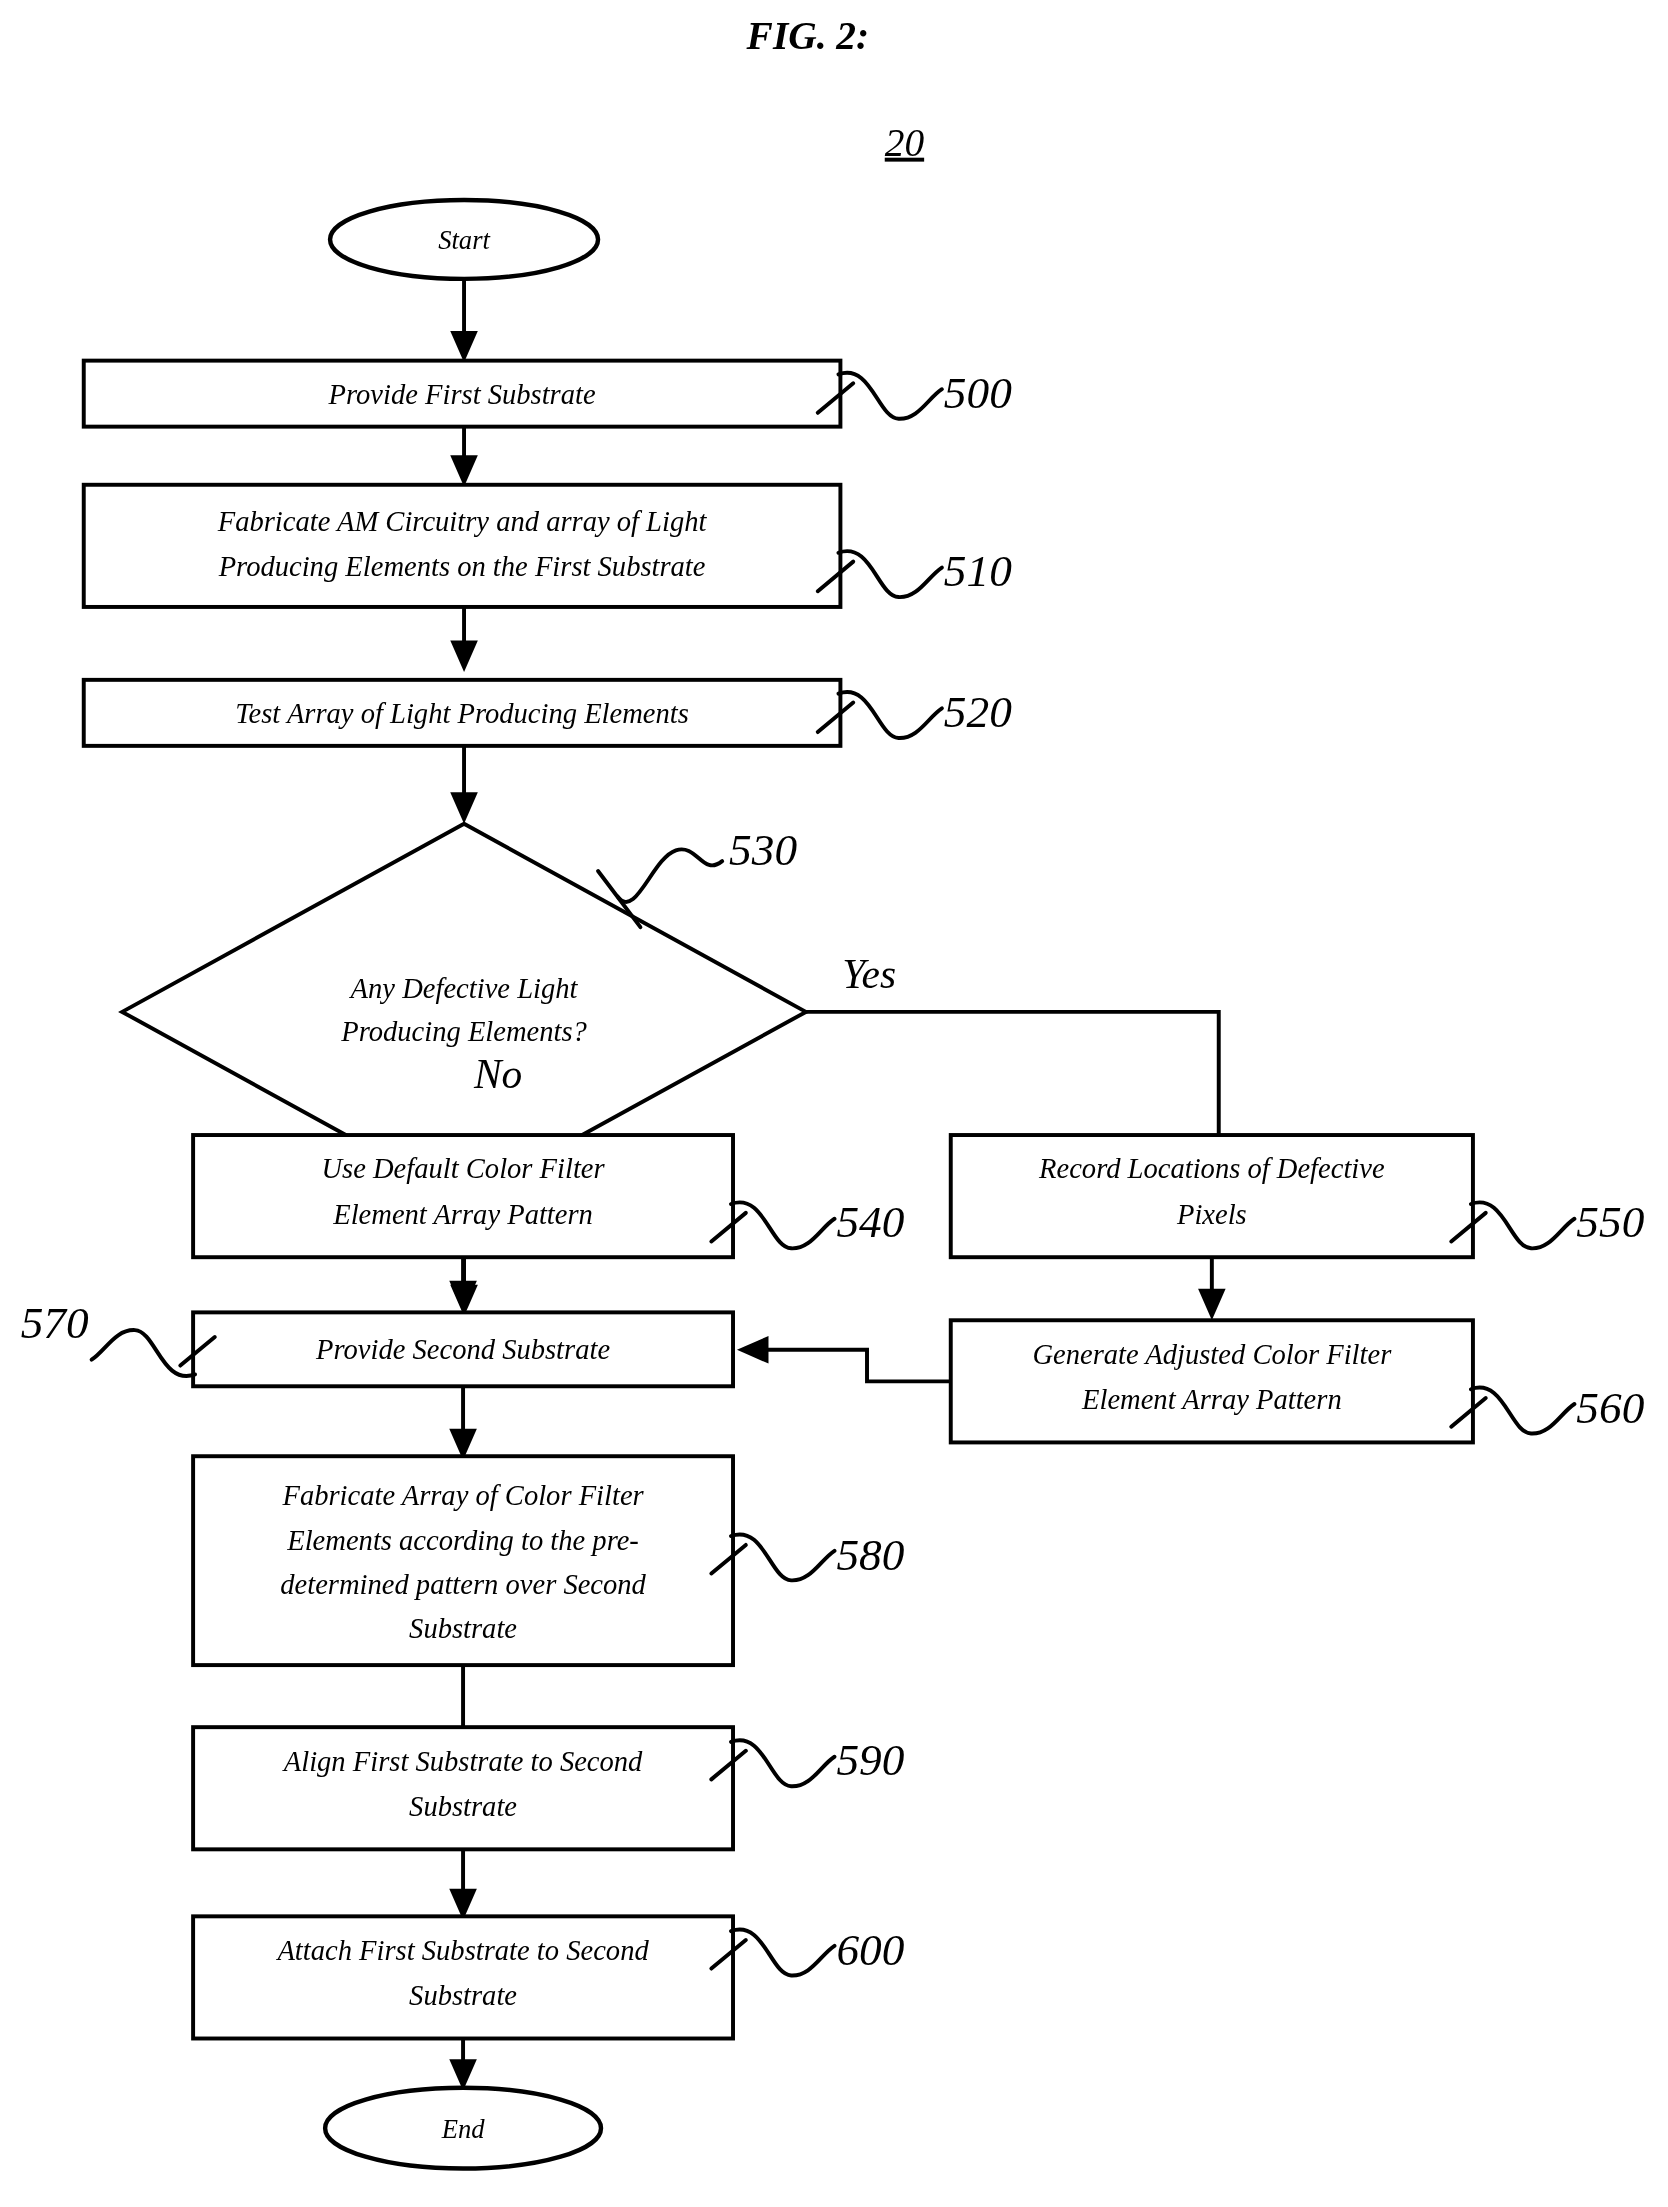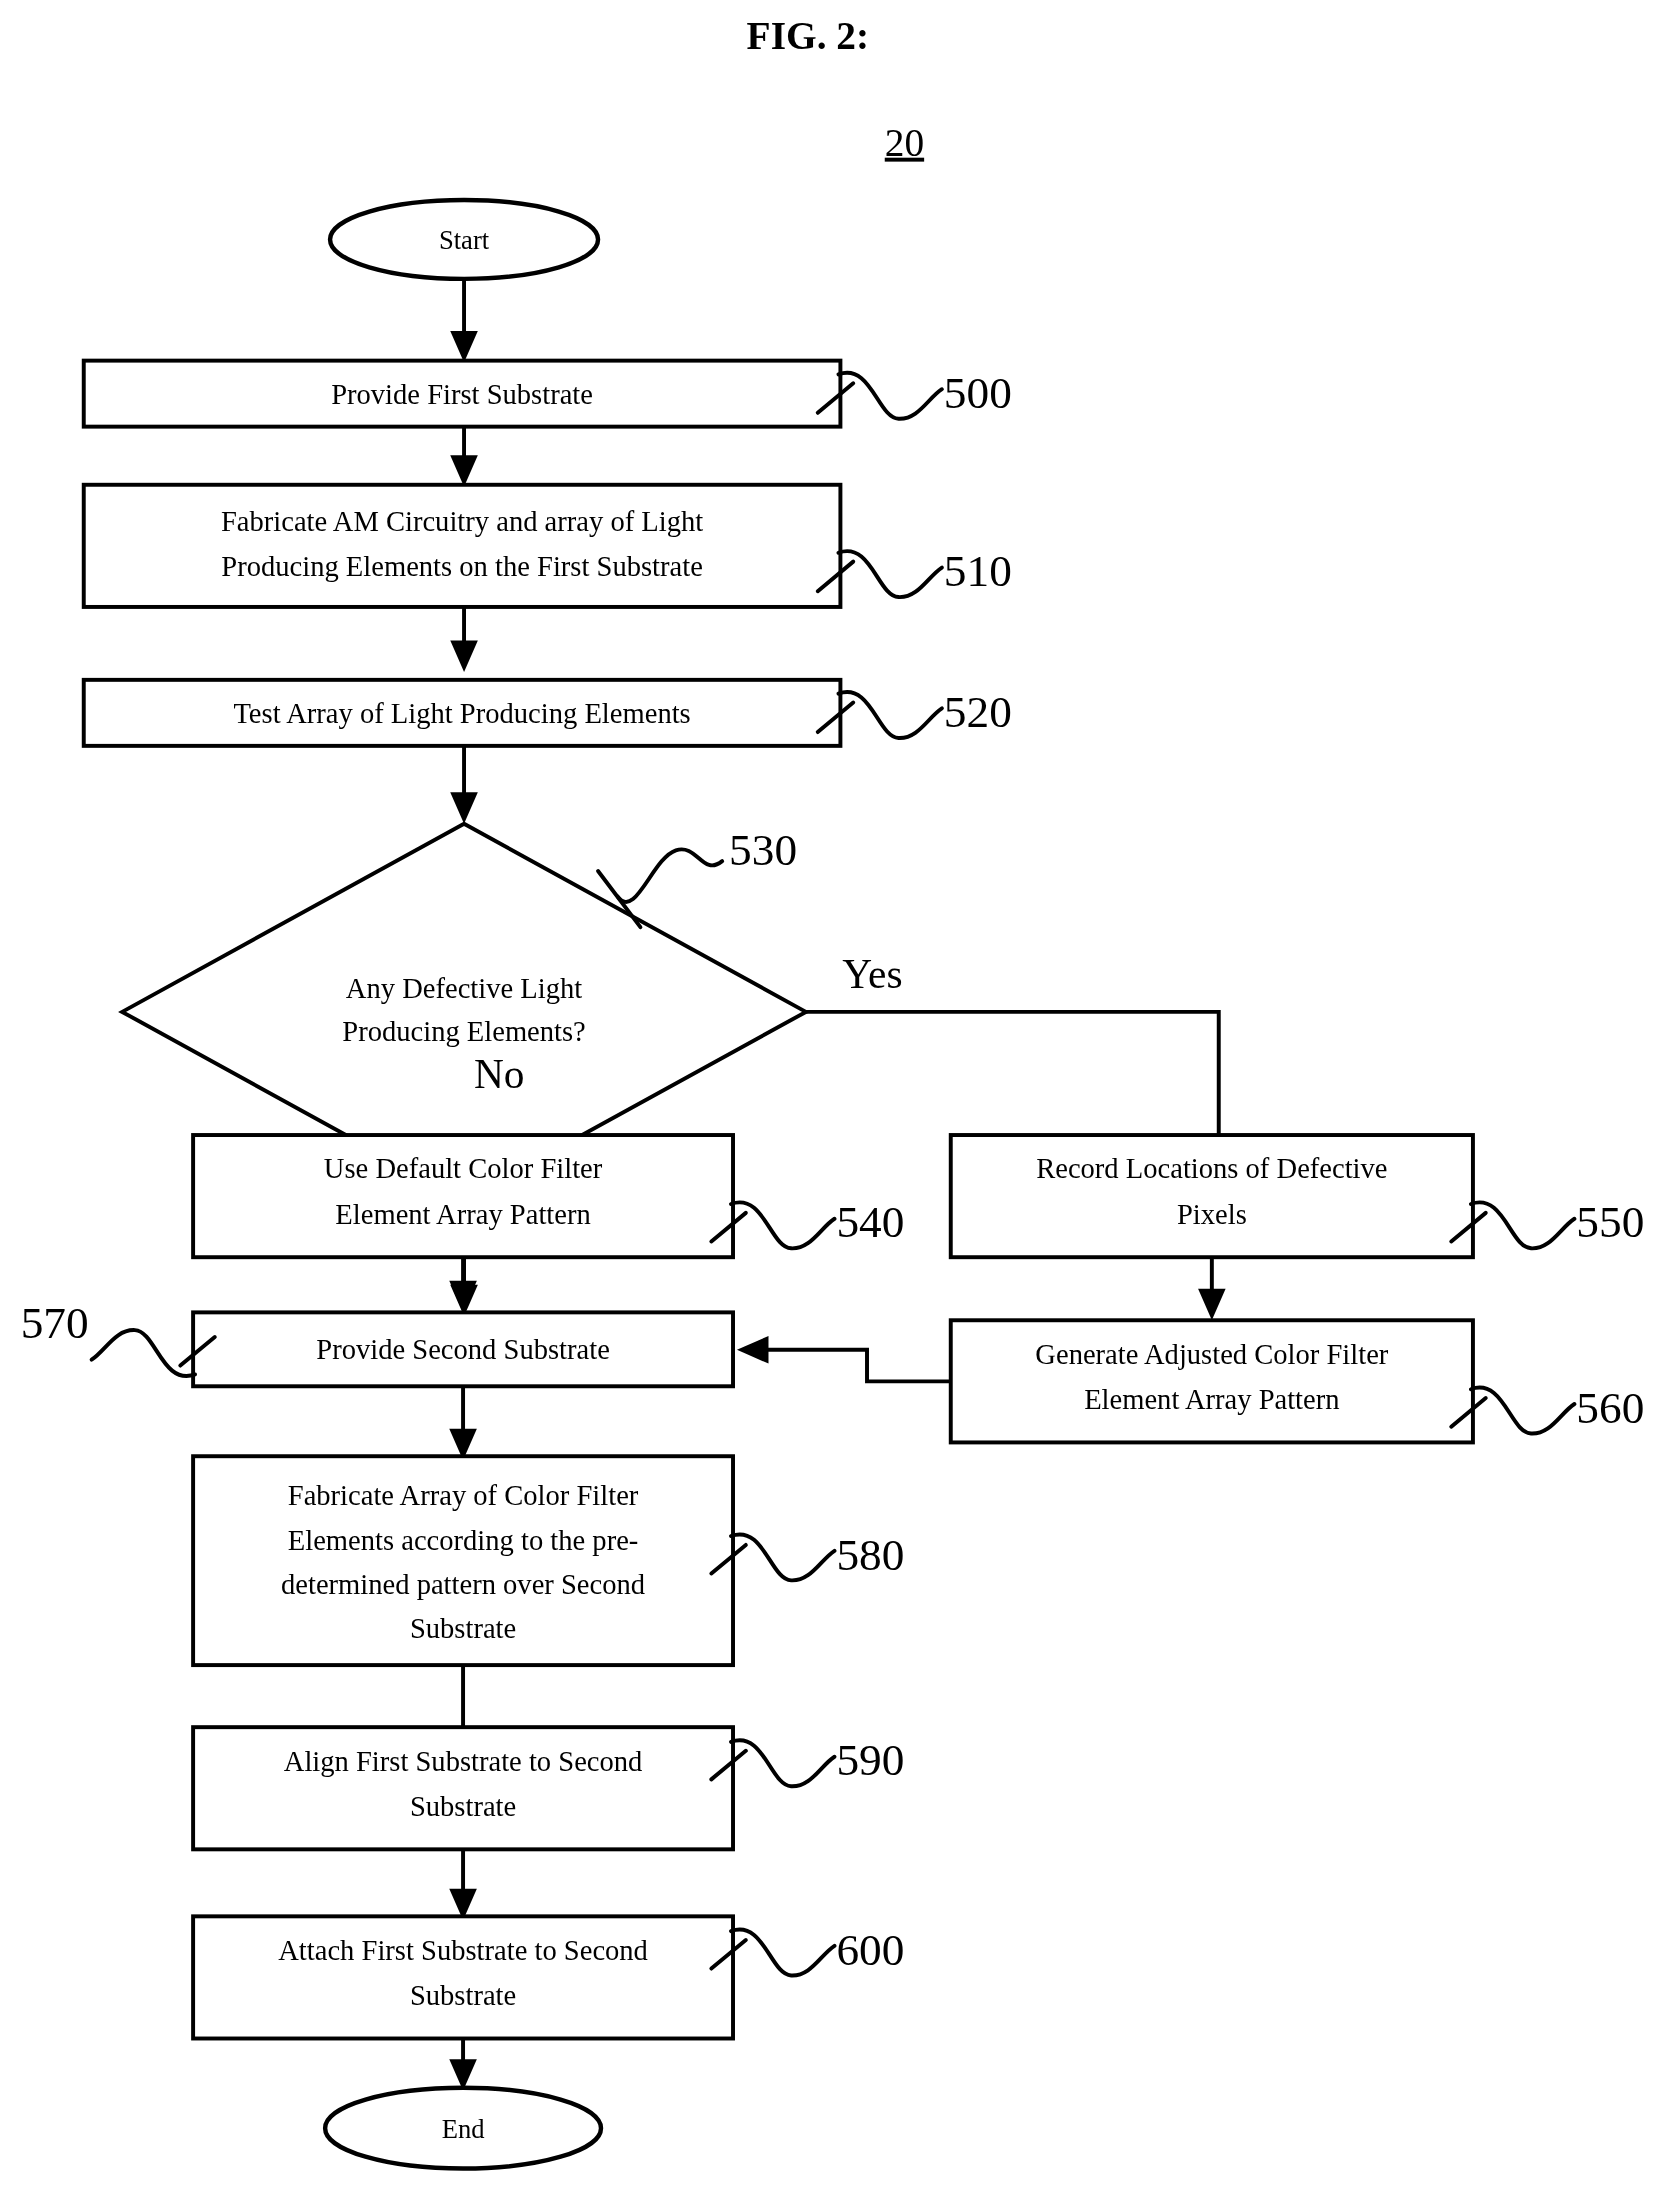--- a/index.html
+++ b/index.html
@@ -14,20 +14,21 @@
     font-family: "Liberation Serif", "DejaVu Serif", serif;
     color: #000000;
     position: relative;
     overflow: hidden;
   }
   #figure-root {
     position: absolute;
     inset: 0;
     width: 1669px;
     height: 2208px;
+    font-style: italic;
   }
   svg#flow {
     display: block;
     width: 1669px;
     height: 2208px;
   }
   .shape-fill {
     fill: #ffffff;
     stroke: #000000;
     stroke-width: 4;

